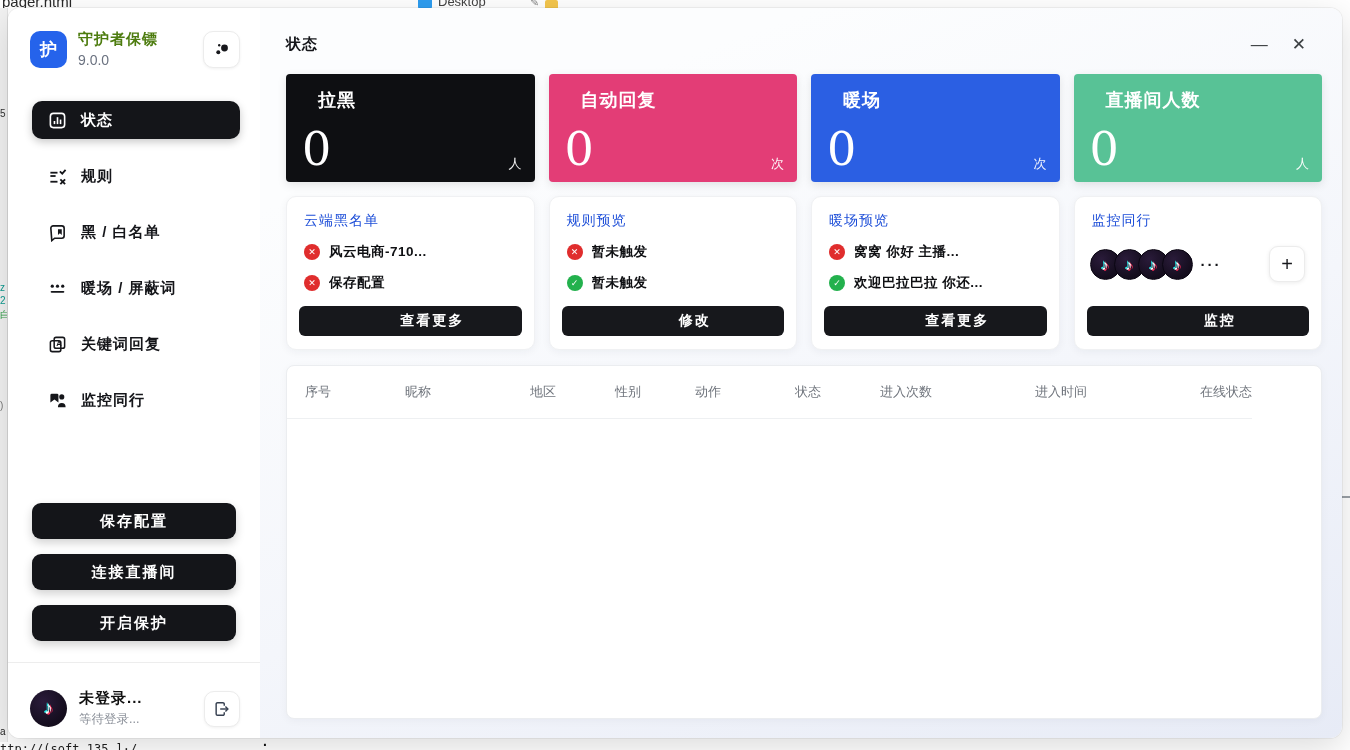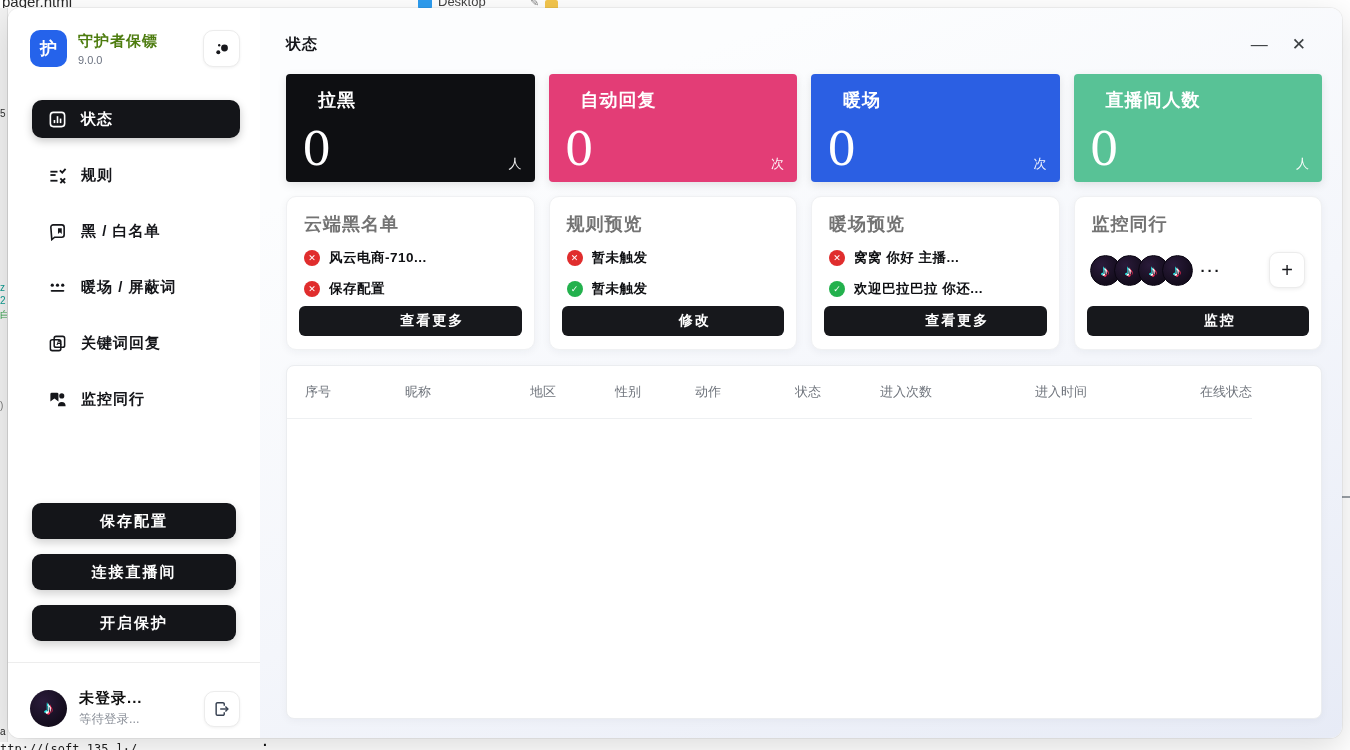--- a/index.html
+++ b/index.html
@@ -31,21 +31,21 @@
     background:#fff; border-radius:12px; display:flex;
     box-shadow:0 0 0 1px rgba(0,0,0,.05), 0 10px 35px rgba(0,0,0,.14); }
 
   
   .sidebar { width:252px; background:#fff; border-radius:12px 0 0 12px; display:flex; flex-direction:column; padding:22px 0 0 0; }
   .side-header { display:flex; align-items:center; padding:0 20px 0 22px; }
   .logo { width:37px; height:37px; border-radius:10px; background:#2563eb; color:#fff; font-size:17px; font-weight:700;
     display:flex; align-items:center; justify-content:center; flex:none; }
   .app-meta { margin-left:11px; flex:1; }
   .app-name { font-size:15px; font-weight:700; color:#4d7c0f; letter-spacing:1px; }
-  .app-version { font-size:11px; color:#6b7280; margin-top:3px; }
+  .app-version { font-size:14px; color:#6b7280; margin-top:3px; }
   .dots-btn { width:37px; height:37px; border:1px solid #ececec; border-radius:10px; background:#fff;
     display:flex; align-items:center; justify-content:center; box-shadow:0 1px 3px rgba(0,0,0,.06); cursor:pointer; }
 
   .menu { margin-top:33px; padding:0 20px 0 24px; }
   .menu-item { height:38px; display:flex; align-items:center; gap:14px; padding-left:16px; margin-bottom:18px;
     border-radius:10px; color:#15161a; font-size:15px; font-weight:700; letter-spacing:1px; cursor:pointer; }
   .menu-item svg { flex:none; }
   .menu-item.active { background:#141519; color:#fff; box-shadow:0 3px 8px rgba(0,0,0,.22); }
 
   .side-actions { margin-top:auto; padding:0 24px; }
@@ -73,21 +73,21 @@
 
   .stat-row { display:flex; gap:14px; margin-top:14px; }
   .stat-card { flex:1; height:108px; border-radius:4px; position:relative; color:#fff; box-shadow:0 3px 10px rgba(0,0,0,.10); }
   .stat-label { position:absolute; left:32px; top:14px; font-size:18px; font-weight:700; letter-spacing:1px; }
   .stat-value { position:absolute; left:16px; bottom:6px; font-family:"DejaVu Serif","Liberation Serif",serif; font-size:46px; line-height:1.15; }
   .stat-unit { position:absolute; right:13px; bottom:9px; font-size:13px; opacity:.95; }
 
   .info-row { display:flex; gap:14px; margin-top:14px; }
   .info-card { flex:1; height:154px; background:#fff; border:1px solid #f0f1f3; border-radius:10px;
     padding:14px 12px 13px 12px; box-shadow:0 2px 8px rgba(25,35,60,.05); display:flex; flex-direction:column; }
-  .info-title { font-size:18px; font-weight:700; color:#737373; letter-spacing:1px; margin:1px 0 0 5px; }
+  .info-title { font-size:14px; font-weight:400; color:#1d4ed8; letter-spacing:1px; margin:1px 0 0 5px; }
   .info-item { display:flex; align-items:center; gap:9px; margin:13px 0 0 5px; }
   .info-item-text { font-size:13.5px; font-weight:700; color:#0f1013; letter-spacing:.5px; white-space:nowrap; overflow:hidden; }
   .st-icon { width:16px; height:16px; border-radius:50%; color:#fff; font-size:9px; font-weight:700;
     display:flex; align-items:center; justify-content:center; flex:none; }
   .st-error { background:#e02d2d; }
   .st-success { background:#23b14d; }
   .card-btn { margin-top:auto; height:30px; background:#17181c; color:#fff; border:none; border-radius:6px;
     font-family:inherit; font-size:14px; font-weight:700; letter-spacing:2px; cursor:pointer;padding-left:44px; }
 
   .peer-row { display:flex; align-items:center; margin:16px 0 0 3px; }

